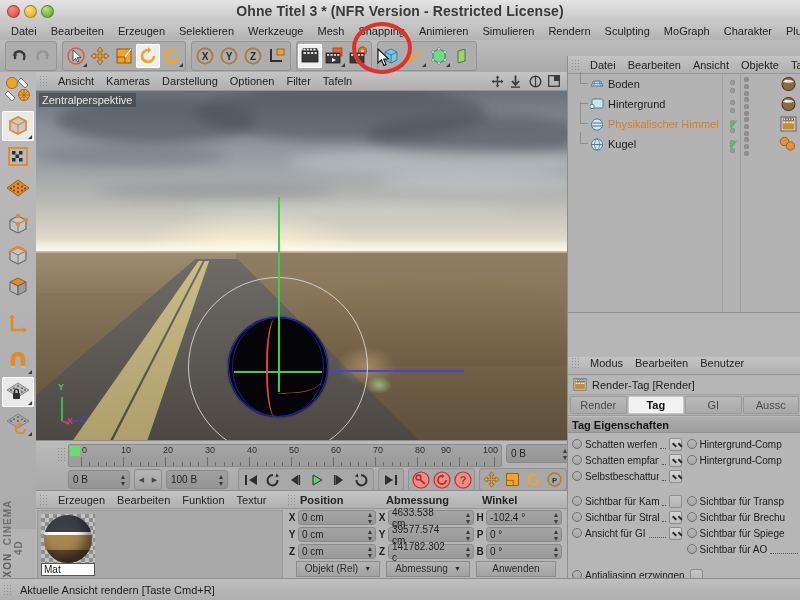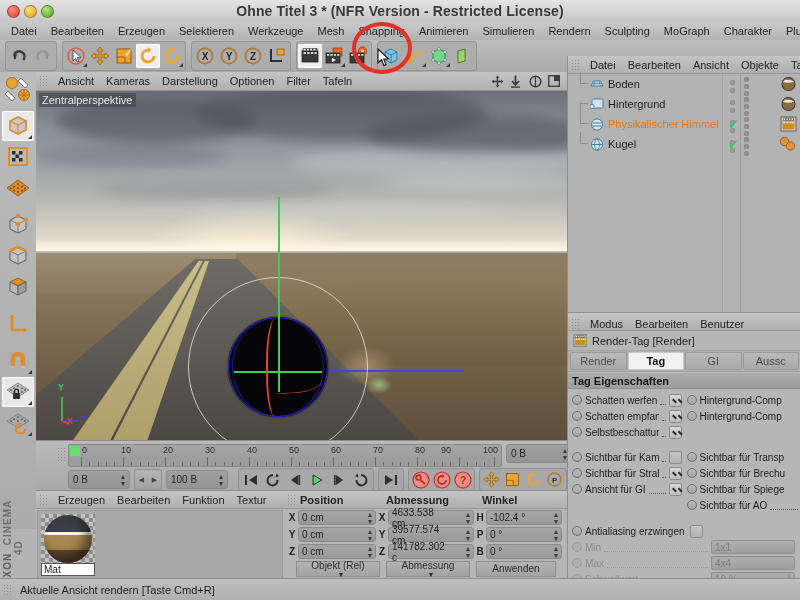--- a/index.html
+++ b/index.html
@@ -269,21 +269,21 @@
     height:15px;background:linear-gradient(#a5a5a5,#999);
     border:1px solid #8a8a8a;border-radius:3px;display:flex;align-items:center;
     padding:0 3px;font-size:10px;color:#1e1e1e;box-sizing:border-box;
   }
   .f-pos{width:78px;}
   .f-dim{width:86px;gap:19px;}
   .f-ang{width:76px;}
   .cbtn{
     height:16px;background:linear-gradient(#b4b4b4,#a2a2a2);
     border:1px solid #8b8b8b;border-radius:0;display:flex;align-items:center;
-    justify-content:center;font-size:10px;color:#2b2b2b;box-sizing:border-box;cursor:pointer;flex-direction:column;
+    justify-content:center;font-size:10px;color:#2b2b2b;box-sizing:border-box;cursor:pointer;
   }
 
   
   .statusbar{
     position:absolute;left:0;top:578px;width:800px;height:22px;
     background:linear-gradient(#bfbfbf,#aeaeae);border-top:1px solid #8d8d8d;
     display:flex;align-items:center;
   }
   .statusbar .txt{font-size:11px;color:#1d1d1d;margin-left:4px;}
 
@@ -309,21 +309,21 @@
   .check{color:#38c96a;font-size:13px;font-weight:bold;line-height:10px;}
   .vdiv{position:absolute;right:60px;top:0;width:1px;height:238px;background:#9d9d9d;}
   .vdiv2{position:absolute;right:78px;top:0;width:1px;height:238px;background:#a3a3a3;}
 
   
   .attrpanel{
     position:absolute;left:567px;top:312px;width:233px;height:266px;
     background:#b6b6b6;border-left:1px solid #8d8d8d;border-top:1px solid #8d8d8d;
   }
   .ahead{height:17px;background:linear-gradient(#c4c4c4,#b0b0b0);
-    border-bottom:1px solid #979797;display:flex;align-items:flex-end;}
+    border-bottom:1px solid #979797;display:flex;align-items:flex-start;margin-top:44px;}
   .ahead .mi{padding:0 6px;font-size:11px;color:#232323;}
   .atitle{height:19px;display:flex;align-items:center;padding-left:5px;gap:5px;
     border-bottom:1px solid #a4a4a4;}
   .atitle .t{font-size:11px;color:#1c1c1c;}
   .atabs{height:18px;display:flex;align-items:stretch;background:#b0b0b0;
     border-bottom:1px solid #9c9c9c;padding:1px 2px;gap:1px;}
   .atab{
     flex:1;display:flex;align-items:center;justify-content:center;
     font-size:11px;color:#4b4b4b;background:linear-gradient(#b9b9b9,#a9a9a9);
     border:1px solid #9a9a9a;border-radius:2px;cursor:pointer;

